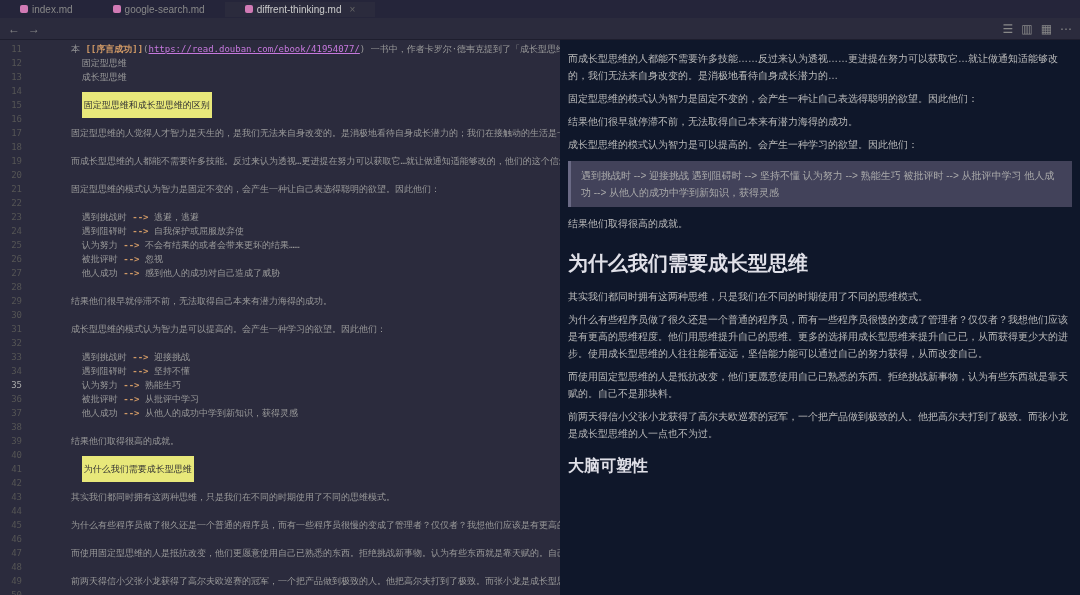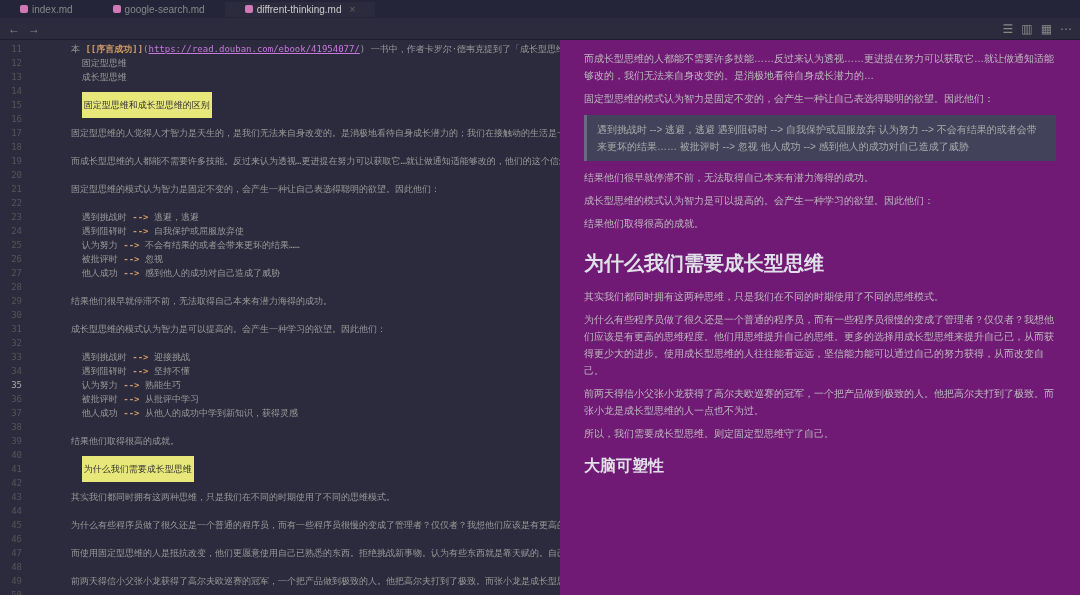--- a/index.html
+++ b/index.html
@@ -80,23 +80,23 @@
   padding-top: 2px;
   white-space: pre;
   color: #999;
   overflow: hidden;
 }
 .code .hl-bg { background: #e8e87a; color: #333; padding: 8px 2px; }
 .code .hl-orange { color: #d19a66; font-weight: bold; }
 .code .hl-link { color: #c678dd; text-decoration: underline; }
 .preview {
   flex: 1;
-  background: #701a75;
+  background: #0f172a;
   color: #c5c5d0;
-  padding: 4px 24px;
+  padding: 4px 8px;
   font-size: 11px;
   line-height: 1.7;
   overflow: hidden;
 }
 .preview p { margin: 6px 0; color: #bbb; font-size: 10px; }
 .preview .quote {
   border-left: 3px solid #6a6a85;
   background: #42425a;
   padding: 6px 10px;
   margin: 8px 0;
@@ -191,27 +191,27 @@
           <div>48</div>
           <div>49</div>
           <div>50</div>
         </div>
       <div class="code" id="code"><div>本 <span class="hl-orange">[[序言成功]]</span>(<span class="hl-link">https://read.douban.com/ebook/41954077/</span>) 一书中，作者卡罗尔·德韦克提到了「成长型思维」这个概念。她说事实上思维模式有这两类，两种不同…</div><div>  固定型思维</div><div>  成长型思维</div><div>&nbsp;</div><div>  <span class="hl-bg">固定型思维和成长型思维的区别</span></div><div>&nbsp;</div><div>固定型思维的人觉得人才智力是天生的，是我们无法来自身改变的。是消极地看待自身成长潜力的；我们在接触动的生活是一个影响学程度。</div><div>&nbsp;</div><div>而成长型思维的人都能不需要许多技能。反过来认为透视…更进提在努力可以获取它…就让做通知适能够改的，他们的这个信念在它是否在事需做出什么，好于这个努力而能…</div><div>&nbsp;</div><div>固定型思维的模式认为智力是固定不变的，会产生一种让自己表选得聪明的欲望。因此他们：</div><div>&nbsp;</div><div>  遇到挑战时 <span class="hl-orange">--&gt;</span> 逃避，逃避</div><div>  遇到阻碍时 <span class="hl-orange">--&gt;</span> 自我保护或屈服放弃使</div><div>  认为努力 <span class="hl-orange">--&gt;</span> 不会有结果的或者会带来更坏的结果……</div><div>  被批评时 <span class="hl-orange">--&gt;</span> 忽视</div><div>  他人成功 <span class="hl-orange">--&gt;</span> 感到他人的成功对自己造成了威胁</div><div>&nbsp;</div><div>结果他们很早就停滞不前，无法取得自己本来有潜力海得的成功。</div><div>&nbsp;</div><div>成长型思维的模式认为智力是可以提高的。会产生一种学习的欲望。因此他们：</div><div>&nbsp;</div><div>  遇到挑战时 <span class="hl-orange">--&gt;</span> 迎接挑战</div><div>  遇到阻碍时 <span class="hl-orange">--&gt;</span> 坚持不懂</div><div>  认为努力 <span class="hl-orange">--&gt;</span> 熟能生巧</div><div>  被批评时 <span class="hl-orange">--&gt;</span> 从批评中学习</div><div>  他人成功 <span class="hl-orange">--&gt;</span> 从他人的成功中学到新知识，获得灵感</div><div>&nbsp;</div><div>结果他们取得很高的成就。</div><div>&nbsp;</div><div>  <span class="hl-bg">为什么我们需要成长型思维</span></div><div>&nbsp;</div><div>其实我们都同时拥有这两种思维，只是我们在不同的时期使用了不同的思维模式。</div><div>&nbsp;</div><div>为什么有些程序员做了很久还是一个普通的程序员，而有一些程序员很慢的变成了管理者？仅仅者？我想他们应该是有更高的思维程度。他们用思维提升自己的思维。更多的选择用…</div><div>&nbsp;</div><div>而使用固定型思维的人是抵抗改变，他们更愿意使用自己已熟悉的东西。拒绝挑战新事物。认为有些东西就是靠天赋的。自己不是那块料。</div><div>&nbsp;</div><div>前两天得信小父张小龙获得了高尔夫欧巡赛的冠军，一个把产品做到极致的人。他把高尔夫打到了极致。而张小龙是成长型思维的人一点也不为过。</div><div>&nbsp;</div></div>
     </div>
 
     <div class="preview">
       <p>而成长型思维的人都能不需要许多技能……反过来认为透视……更进提在努力可以获取它…就让做通知适能够改的，我们无法来自身改变的。是消极地看待自身成长潜力的…</p>
       <p>固定型思维的模式认为智力是固定不变的，会产生一种让自己表选得聪明的欲望。因此他们：</p>
-      <div class="quote">遇到挑战时 --&gt; 逃避，逃避 遇到阻碍时 --&gt; 自我保护或屈服放弃 认为努力 --&gt; 不会有结果的或者会带来更坏的结果…… 被批评时 --&gt; 忽视 他人成功 --&gt; 感到他人的成功对自己造成了威胁</div>
       <p>结果他们很早就停滞不前，无法取得自己本来有潜力海得的成功。</p>
       <p>成长型思维的模式认为智力是可以提高的。会产生一种学习的欲望。因此他们：</p>
+      <div class="quote">遇到挑战时 --&gt; 迎接挑战 遇到阻碍时 --&gt; 坚持不懂 认为努力 --&gt; 熟能生巧 被批评时 --&gt; 从批评中学习 他人成功 --&gt; 从他人的成功中学到新知识，获得灵感</div>
       <p>结果他们取得很高的成就。</p>
       <h2>为什么我们需要成长型思维</h2>
       <p>其实我们都同时拥有这两种思维，只是我们在不同的时期使用了不同的思维模式。</p>
       <p>为什么有些程序员做了很久还是一个普通的程序员，而有一些程序员很慢的变成了管理者？仅仅者？我想他们应该是有更高的思维程度。他们用思维提升自己的思维。更多的选择用成长型思维来提升自己已，从而获得更少大的进步。使用成长型思维的人往往能看远远，坚信能力能可以通过自己的努力获得，从而改变自己。</p>
+      <p>而使用固定型思维的人是抵抗改变，他们更愿意使用自己已熟悉的东西。拒绝挑战新事物，认为有些东西就是靠天赋的。自己不是那块料。</p>
       <p>前两天得信小父张小龙获得了高尔夫欧巡赛的冠军，一个把产品做到极致的人。他把高尔夫打到了极致。而张小龙是成长型思维的人一点也不为过。</p>
-      <p>所以，我们需要成长型思维。则定固定型思维守了自己。</p>
       <h3>大脑可塑性</h3>
 
     </div>
 
   </div>
 </div>
 
 </body></html>

